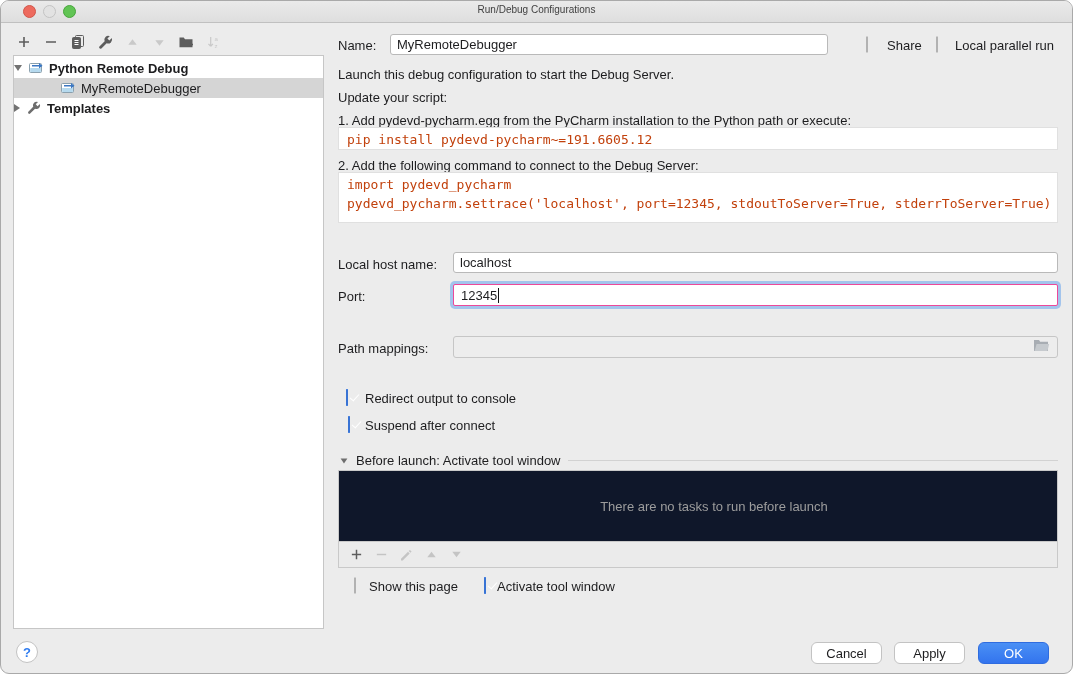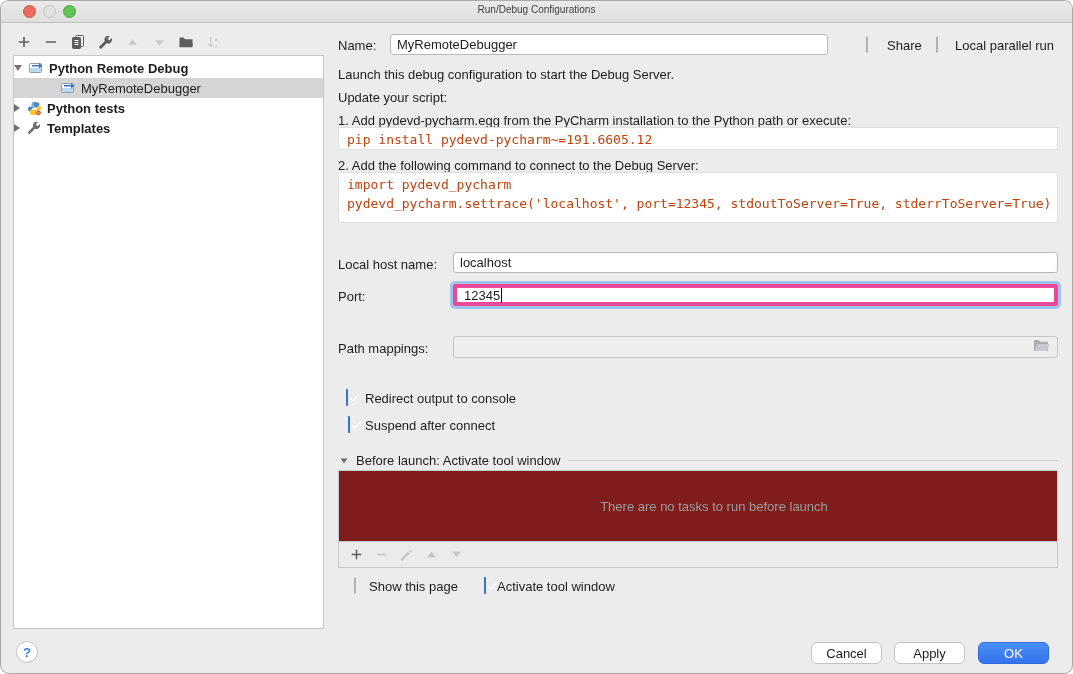--- a/index.html
+++ b/index.html
@@ -39,38 +39,38 @@
   .abs{position:absolute;}
   .lbl{white-space:nowrap;}
   .inp{
     height:21px;background:#fff;border:1px solid #b9b9b9;border-radius:3px;
     font-family:"Liberation Sans",sans-serif;font-size:13px;color:#1d1d1f;padding:0 6px;outline:none;
   }
   .field{
     background:#fff;border:1px solid #b9b9b9;border-radius:3px;height:22px;
     display:flex;align-items:center;padding:0 7px;
   }
-  .field.focused{border:4px solid #ec4899;box-shadow:0 0 0 3px #a3c4ec;border-radius:2px;}
+  .field.focused{border:1px solid #ec4899;box-shadow:0 0 0 3px #a3c4ec;border-radius:2px;}
   .field.disabled{background:#ededed;border-color:#c6c6c6;}
   .caret{display:inline-block;width:1px;height:15px;background:#111;margin-left:1px;}
   .code{
     background:#fff;border:1px solid #e0e0e0;
     font-family:"DejaVu Sans Mono","Liberation Mono",monospace;font-size:13px;color:#c2410c;
     padding:2px 8px;line-height:19px;white-space:pre;
   }
   .cb{width:15px;height:15px;background:#fff;border:1px solid #b2b2b2;border-radius:3.5px;position:relative;flex:none;}
   .cb.checked{background:#3e80ec;border-color:#3873d4;}
   .cb.checked::after{
     content:"";position:absolute;left:4.5px;top:1.5px;width:4px;height:8px;
     border:solid #fff;border-width:0 1.8px 1.8px 0;transform:rotate(42deg);
   }
   .hdr{display:flex;align-items:center;gap:7px;}
   .hdr .line{flex:1;height:1px;background:#d2d2d2;}
   .empty-box{
-    background:#7f1d1d;border:1px solid #c9c9c9;display:flex;align-items:center;justify-content:center;
+    background:#0f172a;border:1px solid #c9c9c9;display:flex;align-items:center;justify-content:center;
     color:#9c9c9c;
     padding-left:32px;
   }
   .bl-toolbar{
     border:1px solid #c9c9c9;border-top:none;background:#ebebeb;
     display:flex;align-items:center;gap:7px;padding-left:8px;
   }
   
   .btn{
     position:absolute;height:22px;background:#fff;border:1px solid #c3c3c3;border-radius:6px;
@@ -168,33 +168,20 @@
           <rect x="2.2" y="8" width="10.7" height="4" fill="#b5d9ee"></rect>
           <path d="M4 5.8h7.5" stroke="#3b77c2" stroke-width="1.5"></path>
           <path d="M11 3l3.5 2.8L11 8.6z" fill="#3b77c2"></path>
         </svg>
       </span>
       <span>MyRemoteDebugger</span>
     </div>
     <div class="trow bold">
       <span class="tri-r"></span>
       <span class="ticon">
-        <svg width="15" height="15" viewBox="0 0 16 16">
-          <path fill="#4a84c4" d="M8 1C5.8 1 5 2 5 3.2V5h3v.8H3.8C2.2 5.8 1 6.8 1 8.6 1 10.4 2.2 11 3.8 11H5V9.2C5 7.8 6.2 7 7.6 7H11c1.2 0 2-.8 2-2V3.2C13 2 11.6 1 8 1z"></path>
-          <path fill="#f7c52c" d="M8 15c2.2 0 3-1 3-2.2V11H8v-.8h4.2c1.6 0 2.8-1 2.8-2.8 0-1.8-1.2-2.4-2.8-2.4H11v1.8C11 8.2 9.8 9 8.4 9H5c-1.2 0-2 .8-2 2v1.8C3 14 4.4 15 8 15z"></path>
-          <circle cx="6.5" cy="3.1" r=".7" fill="#fff"></circle>
-          <circle cx="12.2" cy="12.6" r="2.6" fill="#de4f43"></circle>
-          <path d="M11 12.6h2.4M12.2 11.4v2.4" stroke="#f7c52c" stroke-width=".9"></path>
-        </svg>
-      </span>
-      <span>Python tests</span>
-    </div>
-    <div class="trow bold">
-      <span class="tri-r"></span>
-      <span class="ticon">
         <svg width="14" height="14" viewBox="0 0 16 16">
           <path fill="#6e6e6e" d="M14.7 3.3a4.2 4.2 0 0 1-5.5 5.5l-5.6 5.6a1.5 1.5 0 0 1-2.1-2.1l5.6-5.6a4.2 4.2 0 0 1 5.5-5.5L10 3.8l2.1 2.1 2.6-2.6z"></path>
         </svg>
       </span>
       <span>Templates</span>
     </div>
   </div>
 
   
   <div class="abs lbl" style="left:337px;top:37px;">Name:</div>

